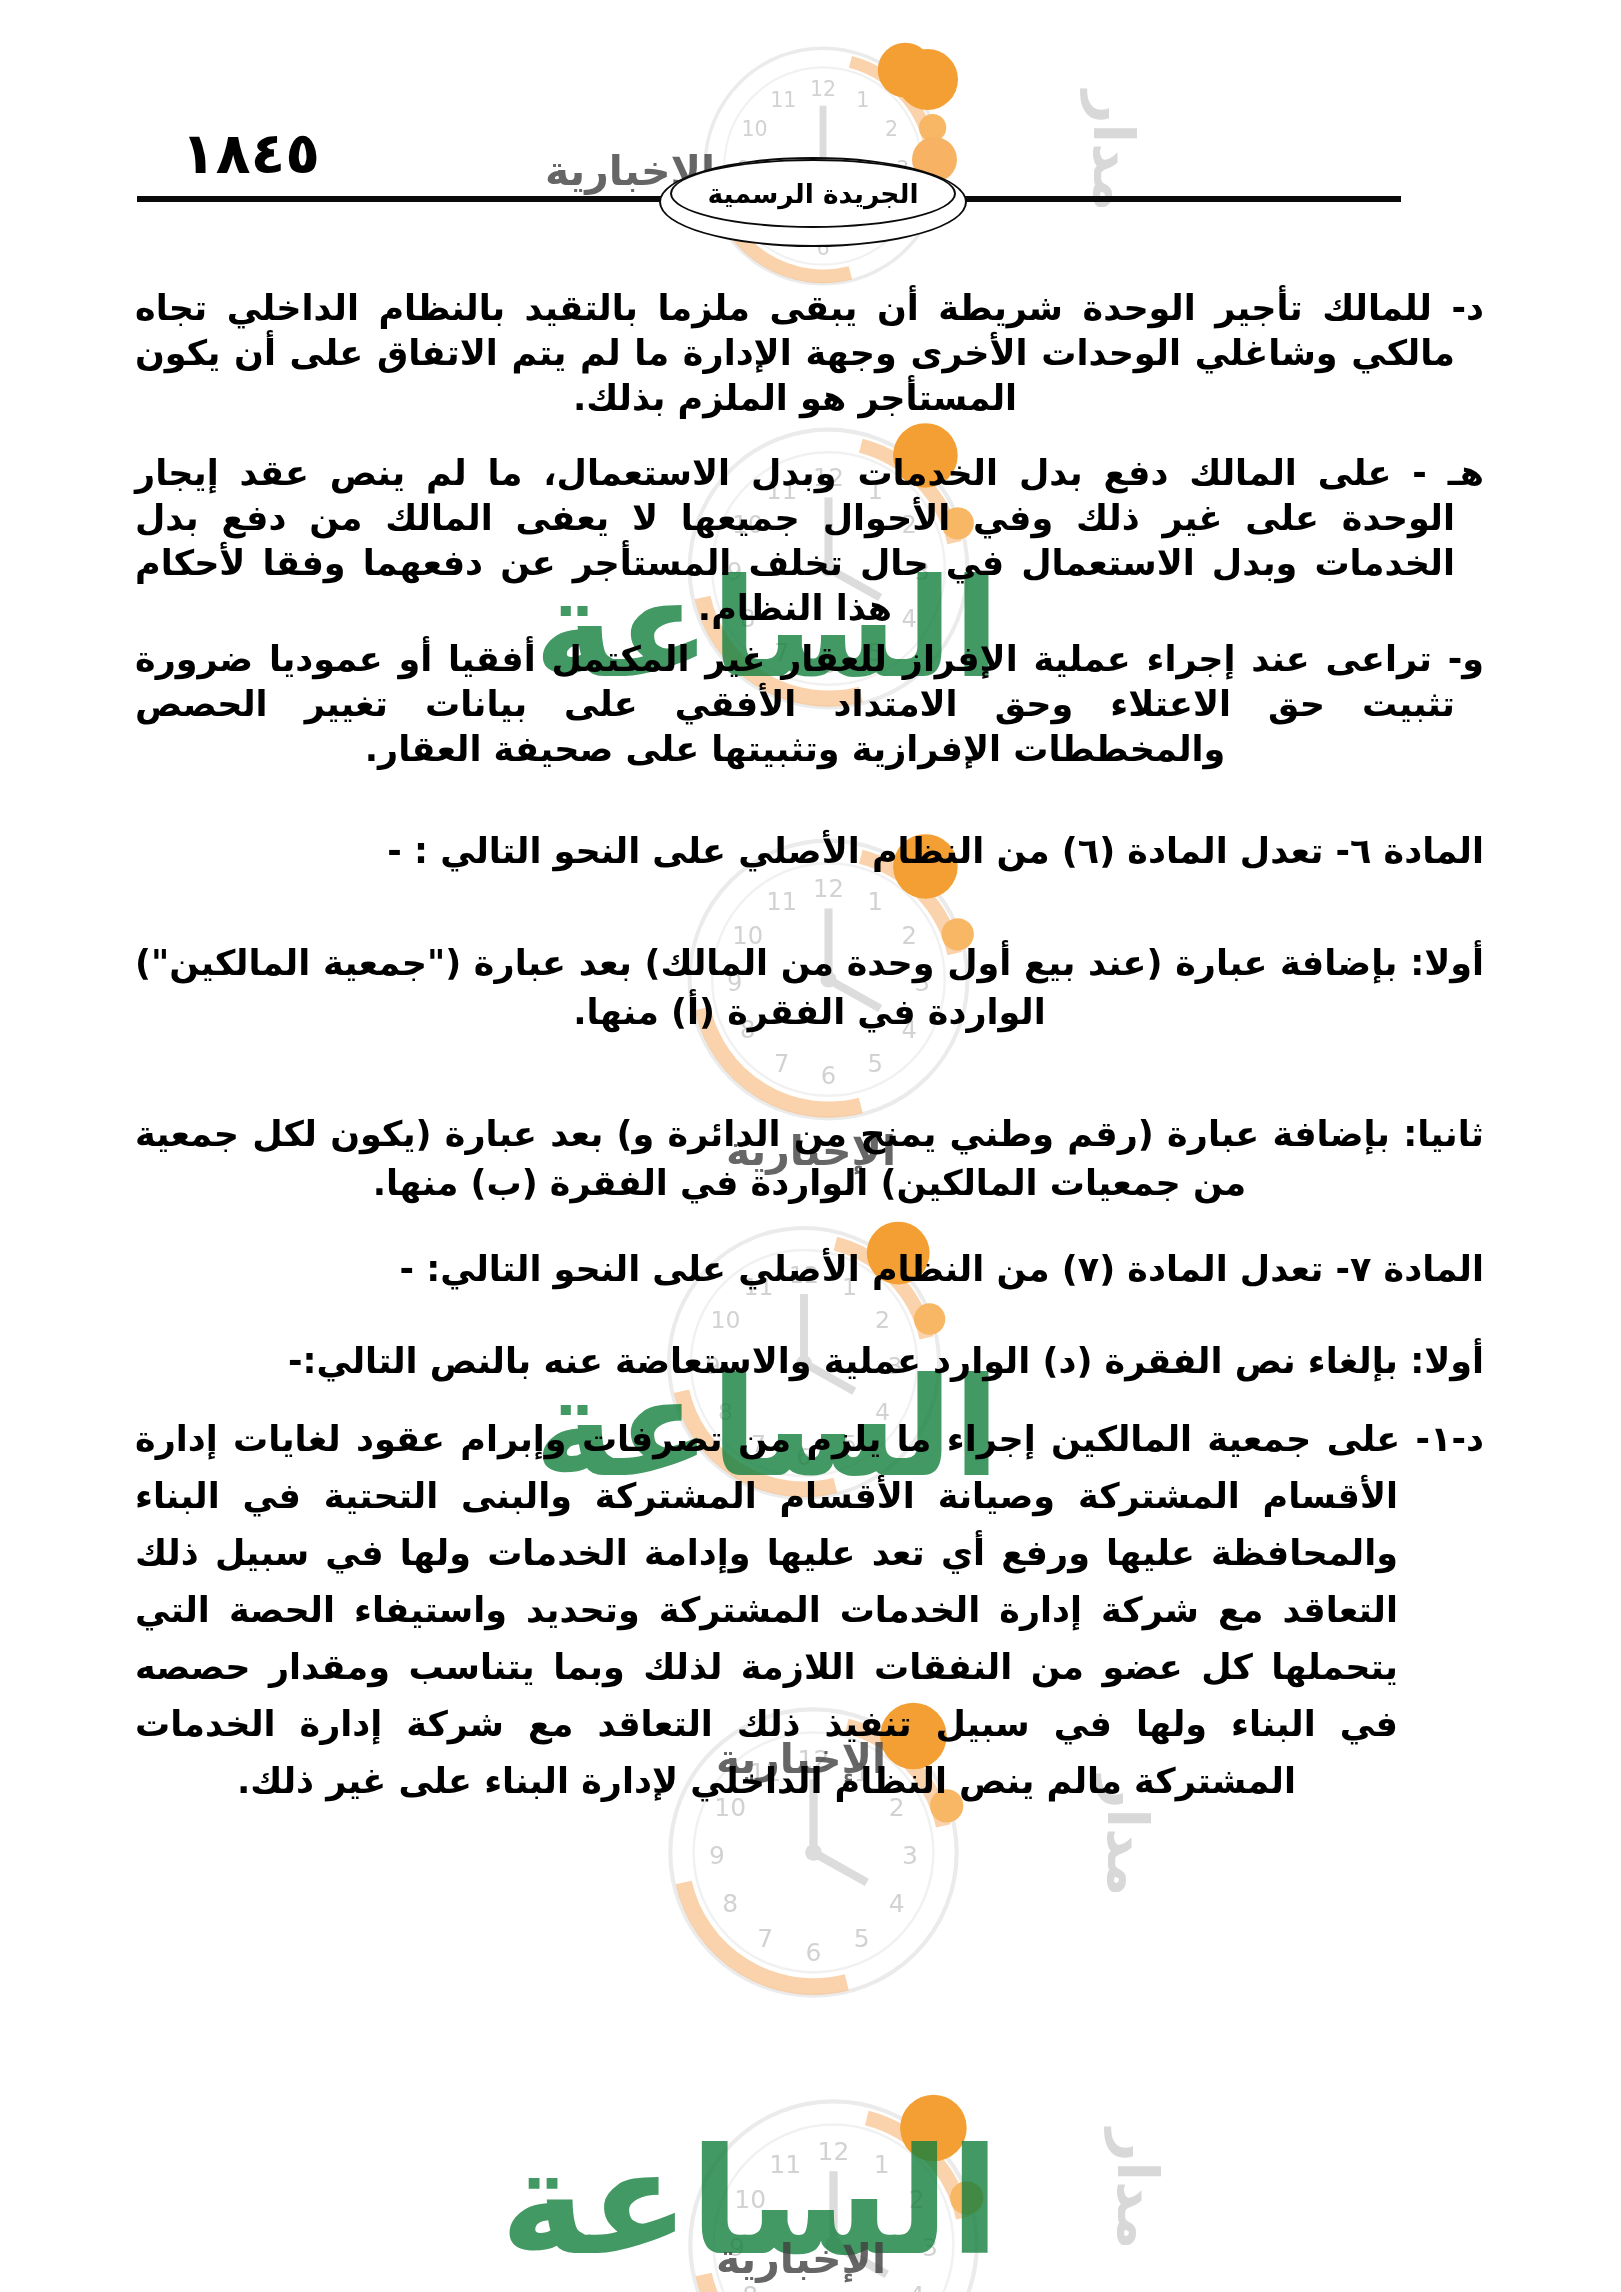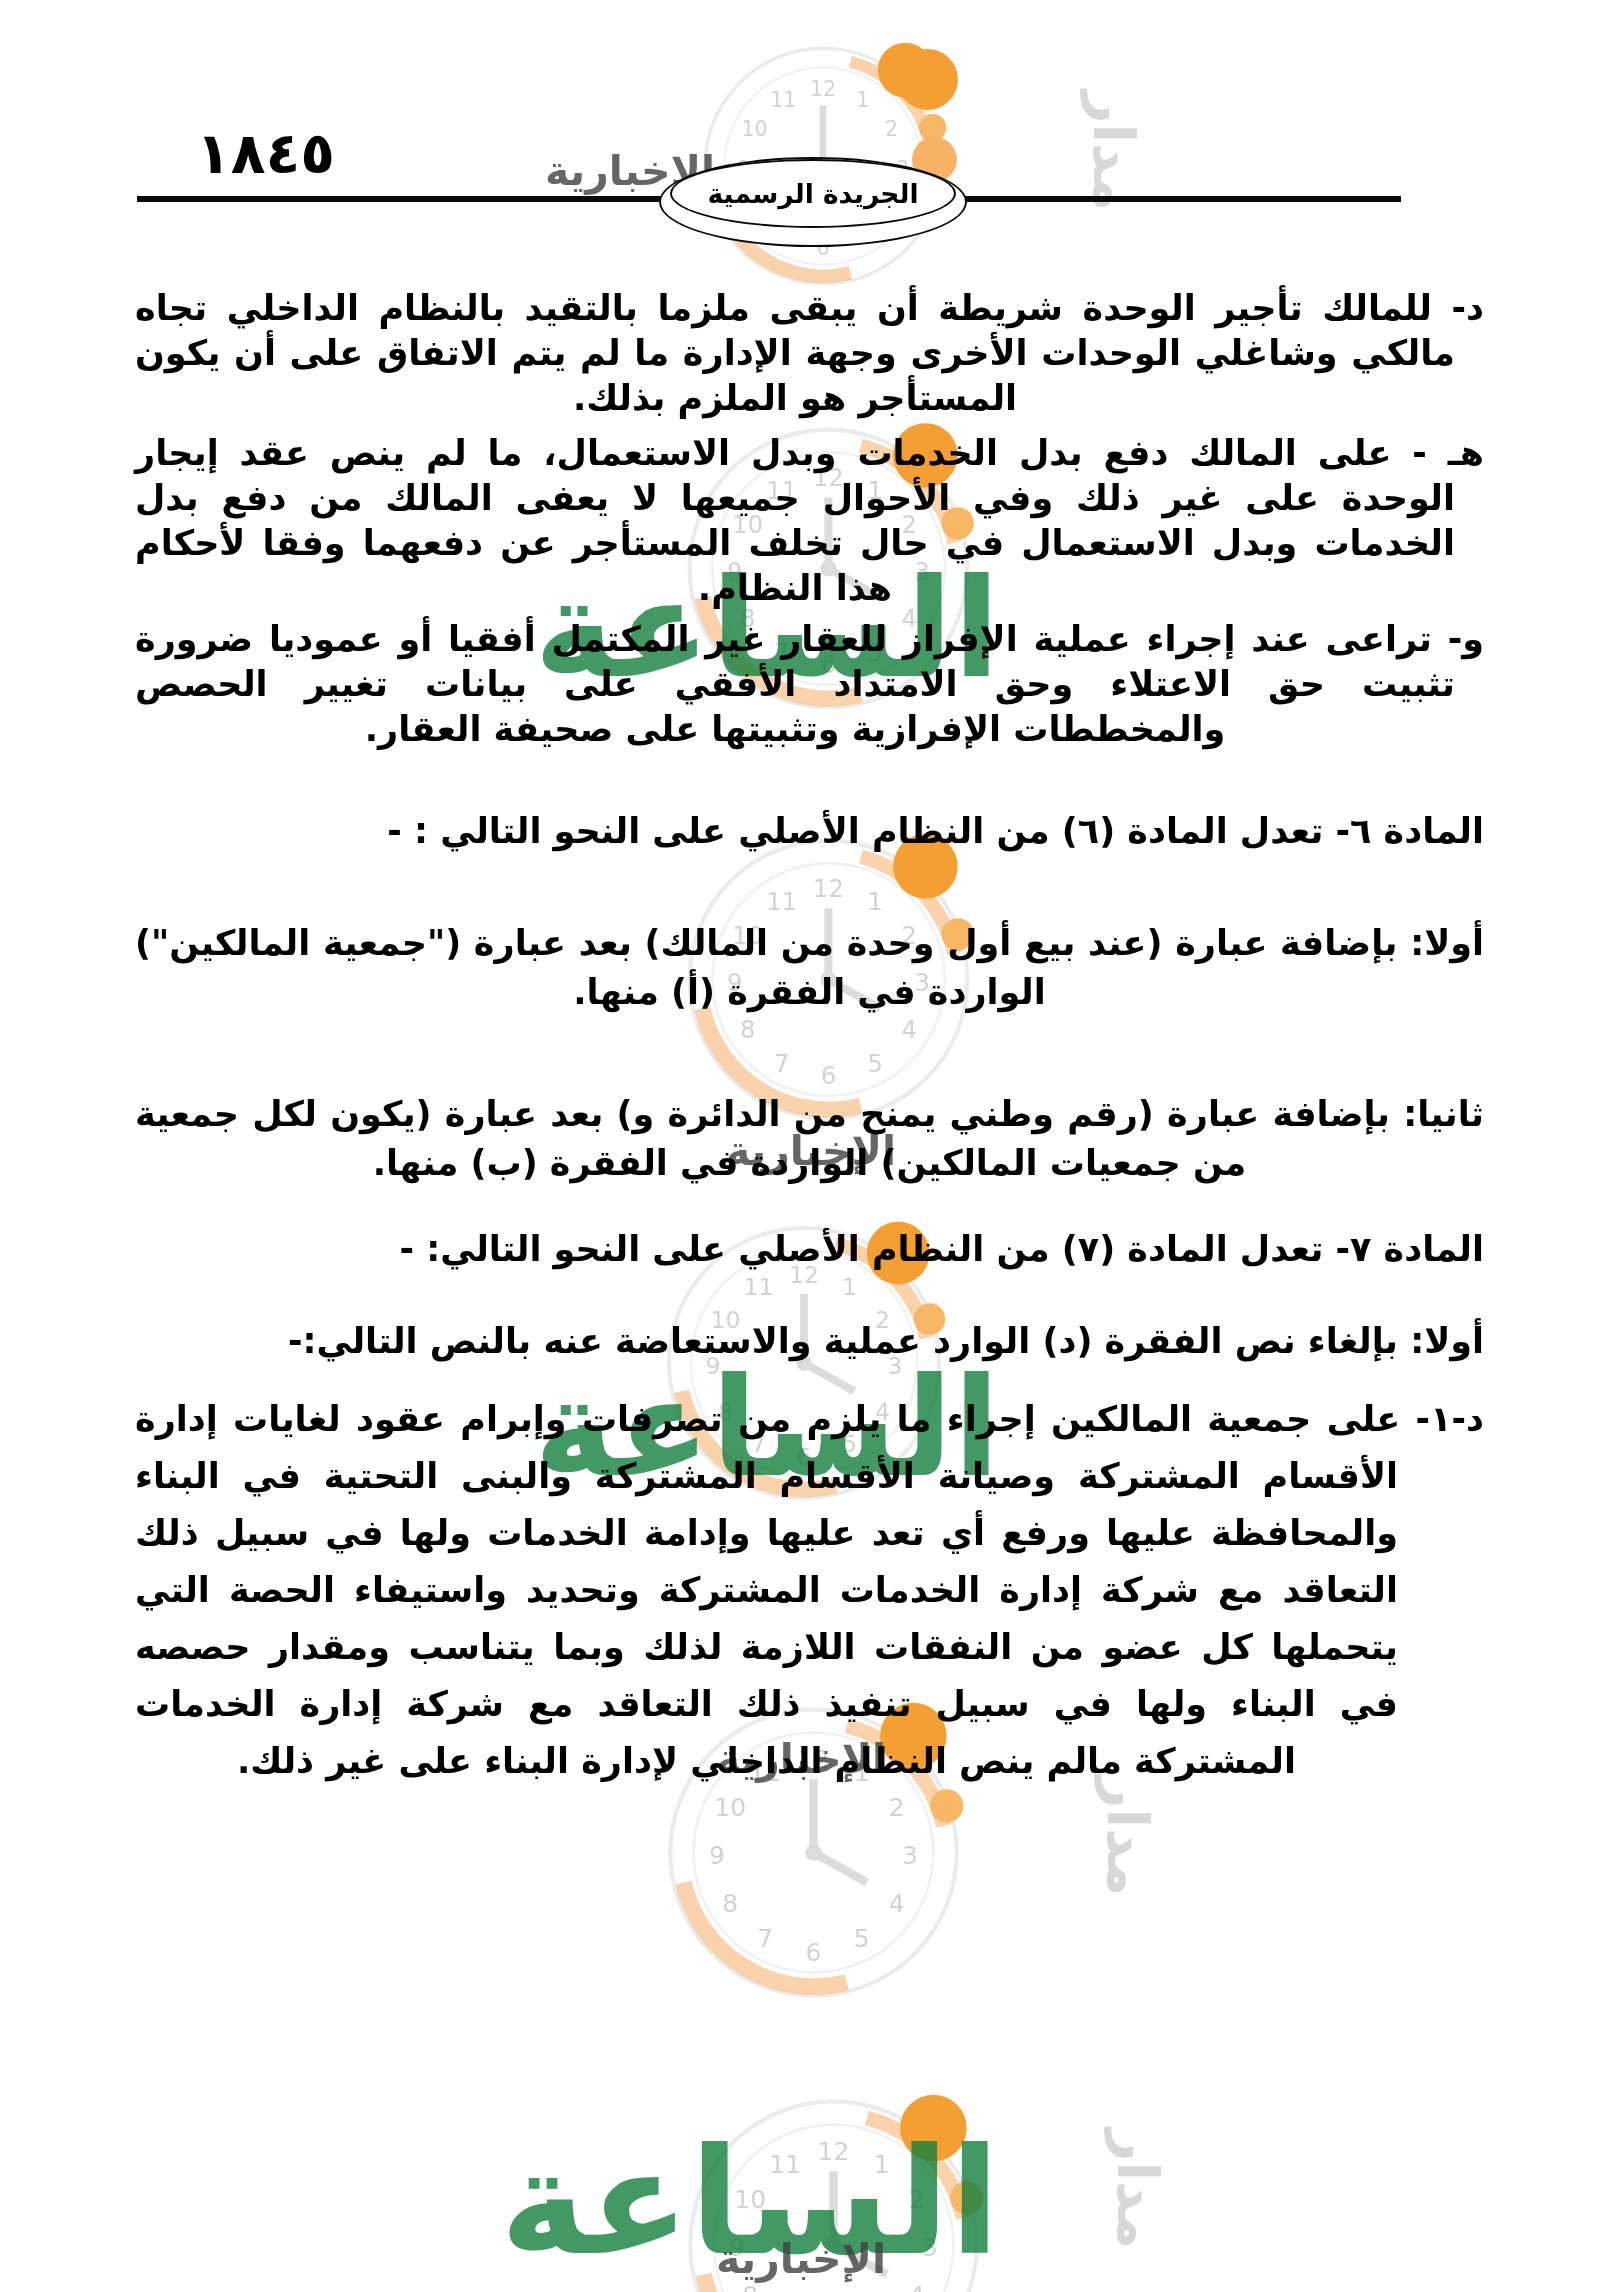--- a/index.html
+++ b/index.html
@@ -17,21 +17,21 @@
   .wm-clock{position:absolute;}
   .wm-word{position:absolute;font-weight:bold;color:#15803d;opacity:.8;white-space:nowrap;}
   .wm-word.big{font-size:137px;letter-spacing:-2.9px;}
   .wm-word.small{font-size:41px;color:#404040;margin-left:40px;}
   .wm-word.side{font-size:57px;color:#cfcfcf;transform:rotate(90deg);}
   .wm-dot{position:absolute;border-radius:50%;}
 
   
   .header{position:absolute;top:0;left:0;right:0;z-index:2;}
   .page-number{
-    position:absolute;left:196px;top:120px;
+    position:absolute;left:181px;top:120px;
     font-size:57px;font-weight:bold;color:#000;
   }
   .rule{
     position:absolute;left:137px;top:196px;width:1264px;height:5.9px;
     background:#0a0a0a;
   }
   .title-oval{
     position:absolute;left:659px;top:157px;width:304px;height:86px;
     background:#fff;border:2.9px solid #0a0a0a;border-radius:50%;
     display:flex;align-items:flex-start;justify-content:center;
@@ -48,21 +48,21 @@
     top:286px;right:137px;left:135px;
     color:#000;
   }
   .para{
     margin:0;
     font-size:35px;font-weight:bold;line-height:45px;
     text-align:justify;text-align-last:center;
   }
   .para.hang{padding-right:29px;text-indent:-29px;}
   .heading{text-align:right;text-align-last:right;}
-  .p1{margin-bottom:10px;}
+  .p1{margin-bottom:30px;}
   .p2{margin-bottom:5.9px;}
   .p3{margin-bottom:57px;}
   .p4{margin-bottom:65px;margin-top:31px;}
   .p5{line-height:49px;margin-bottom:73px;}
   .p6{line-height:49px;margin-bottom:39px;}
   .p7{margin-bottom:45px;}
   .p8{line-height:49px;margin-bottom:25.5px;text-align-last:right;}
   .p9{line-height:57px;padding-right:86px;text-indent:-86px;}
 </style>
 </head>

